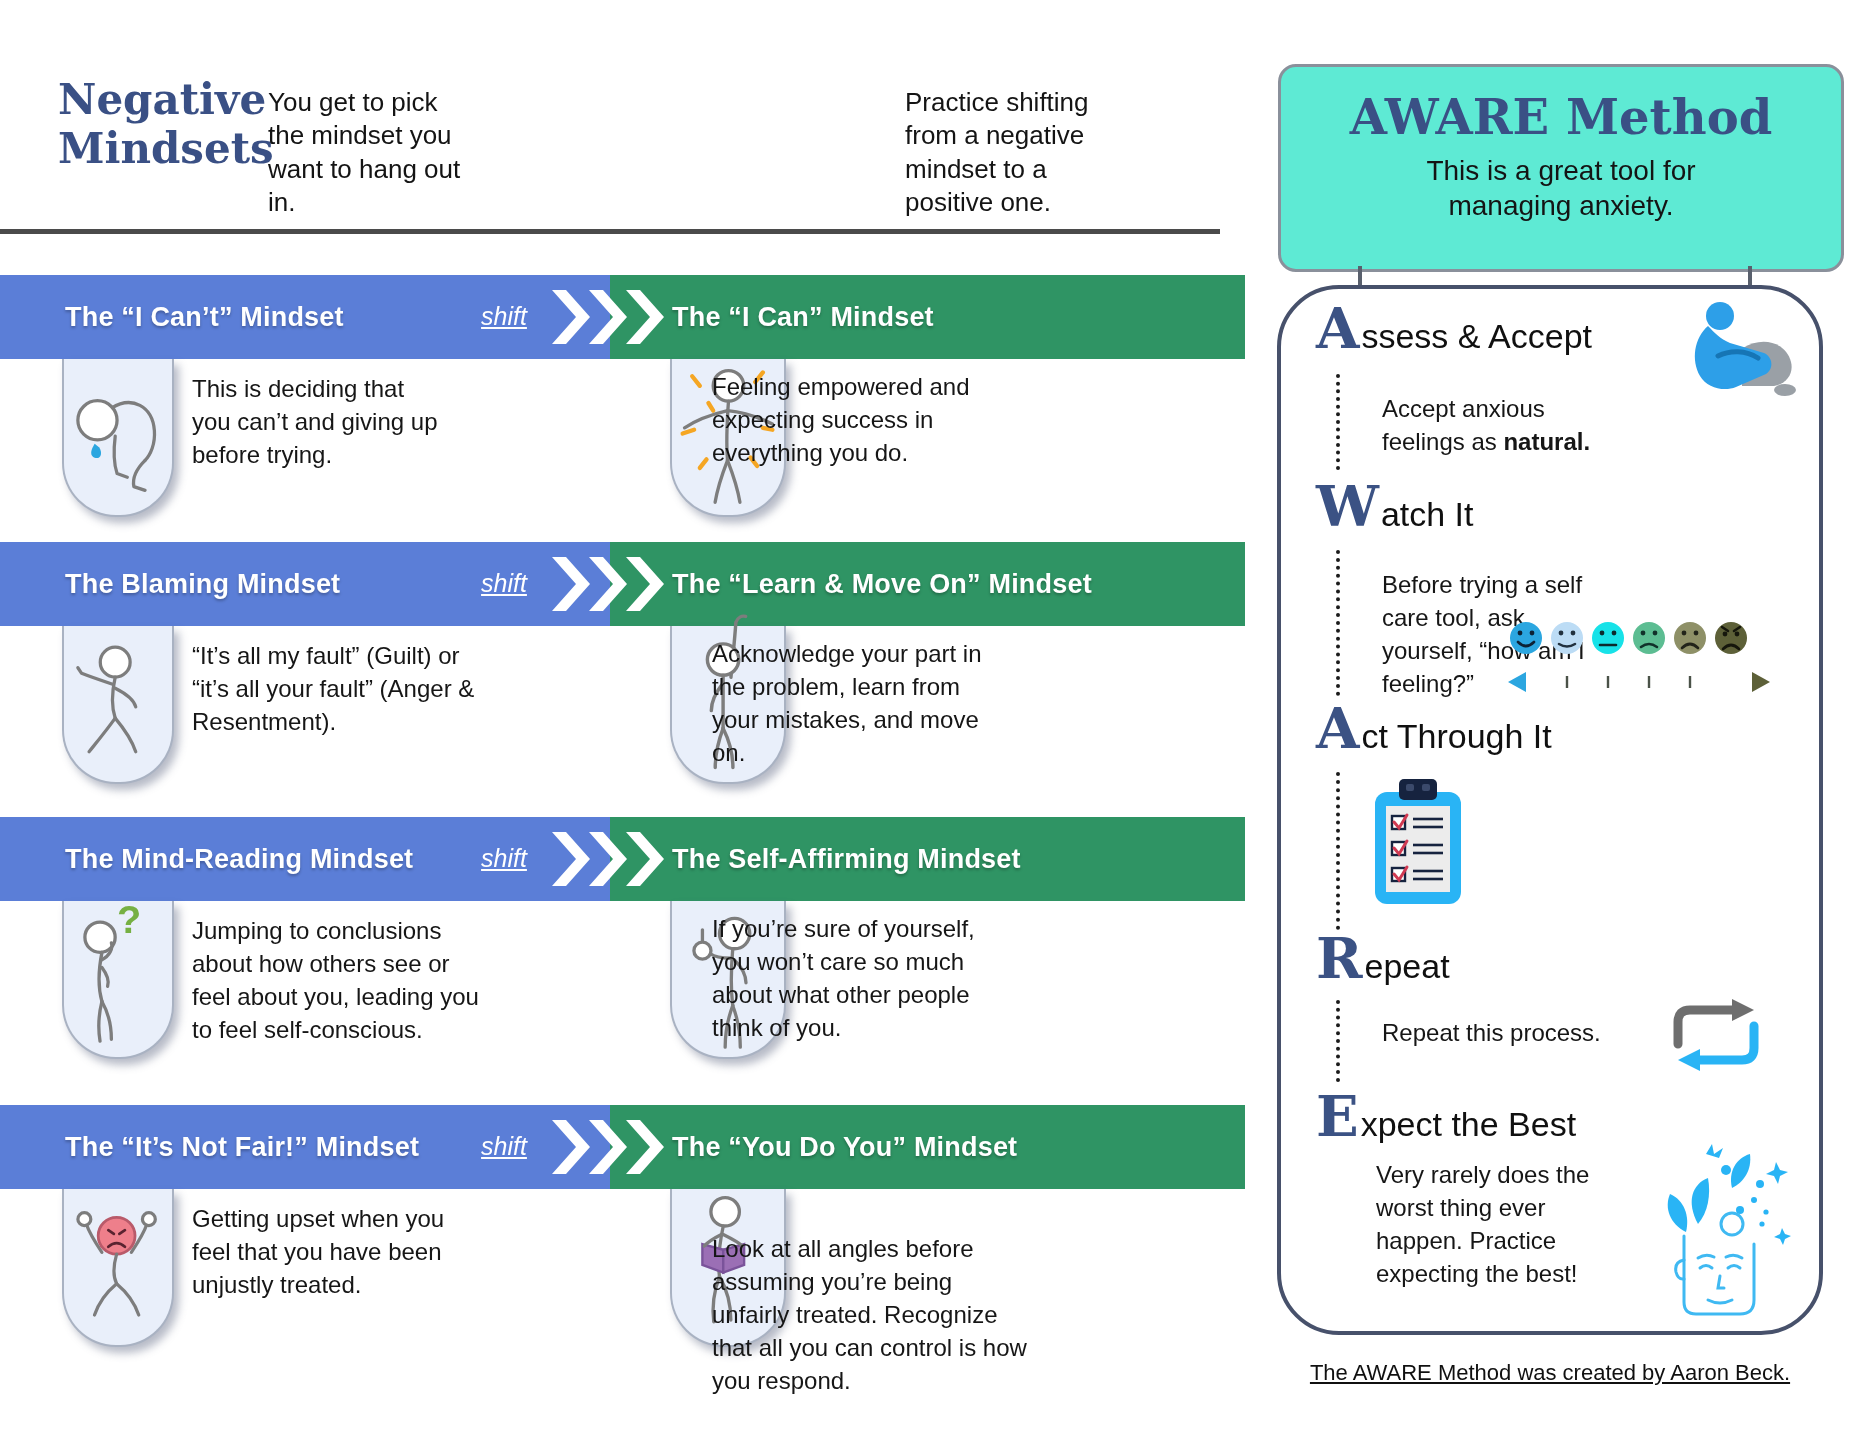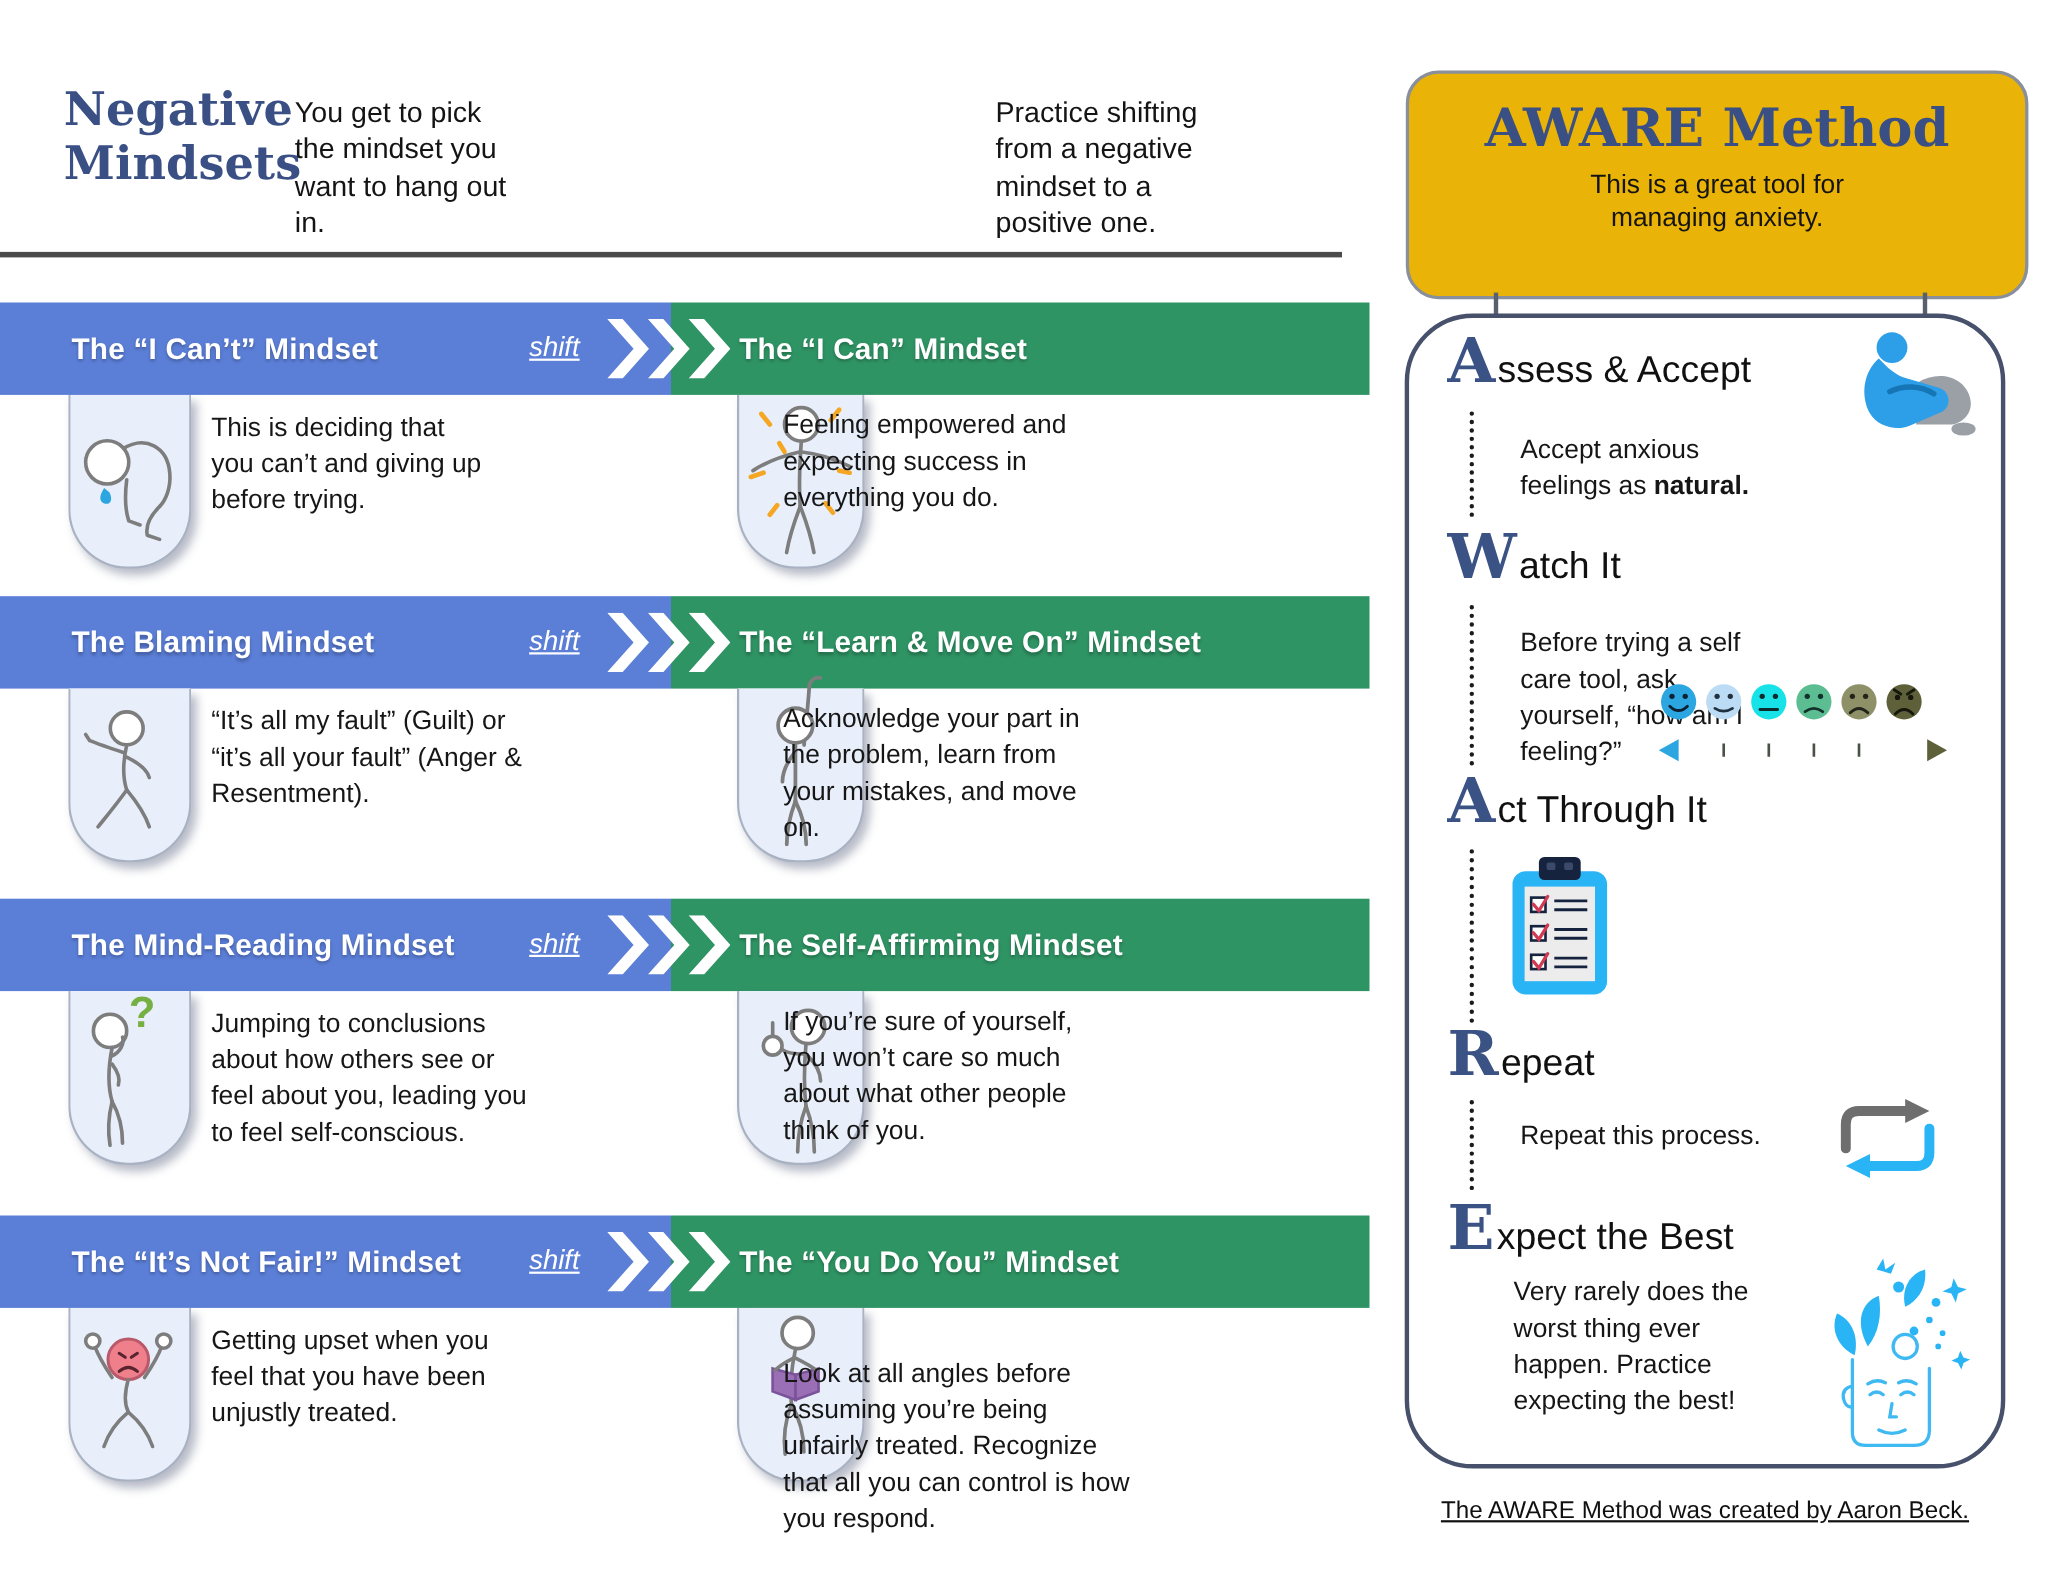--- a/index.html
+++ b/index.html
@@ -29,25 +29,25 @@
   .pill.pos{left:670px;width:112px;}
   .pill svg{position:absolute;left:50%;transform:translateX(-50%);bottom:6px;overflow:visible;}
   .desc{position:absolute;font-size:24px;line-height:33px;color:#161616;}
   .desc.neg{left:192px;top:97px;}
   .desc.pos{left:712px;top:95px;}
 
   .fig{stroke:#7d7d7d;stroke-width:3.5;fill:none;stroke-linecap:round;stroke-linejoin:round;}
   .fig-head{fill:#ffffff;stroke:#7d7d7d;stroke-width:3.5;}
 
   
-  .aware-box{position:absolute;left:1278px;top:64px;width:566px;height:208px;background:#eab308;
-             border:3px solid #8a909b;border-radius:30px;box-sizing:border-box;text-align:center;}
+  .aware-box{position:absolute;left:1278px;top:64px;width:566px;height:208px;background:#5eead4;
+             border:3px solid #8a909b;border-radius:18px;box-sizing:border-box;text-align:center;}
   .aware-box-title{font-family:"DejaVu Serif","Liberation Serif",serif;font-weight:700;font-size:48px;
                    color:#3A5085;margin-top:22px;}
-  .aware-box-sub{font-size:24px;line-height:1.26;width:330px;margin:8px auto 0;color:#141414;}
+  .aware-box-sub{font-size:28px;line-height:1.26;width:330px;margin:8px auto 0;color:#141414;}
   .stub{position:absolute;top:266px;width:4px;height:24px;background:#59606d;}
   .panel{position:absolute;left:1277px;top:285px;width:546px;height:1050px;background:#fff;
          border:4px solid #47516B;border-radius:62px;box-sizing:border-box;}
   .step-head{position:absolute;left:1316px;display:flex;align-items:baseline;white-space:nowrap;}
   .step-letter{font-family:"DejaVu Serif","Liberation Serif",serif;font-weight:700;font-size:56px;
                color:#3B5284;line-height:1;}
   .step-rest{font-size:34px;color:#101010;line-height:1;margin-left:2px;}
   .dotline{position:absolute;left:1336px;width:0;border-left:4px dotted #1b1b1b;}
   .step-desc{position:absolute;font-size:24px;line-height:33px;color:#161616;}
   .aware-footer{position:absolute;left:1277px;top:1360px;width:546px;text-align:center;font-size:22px;

